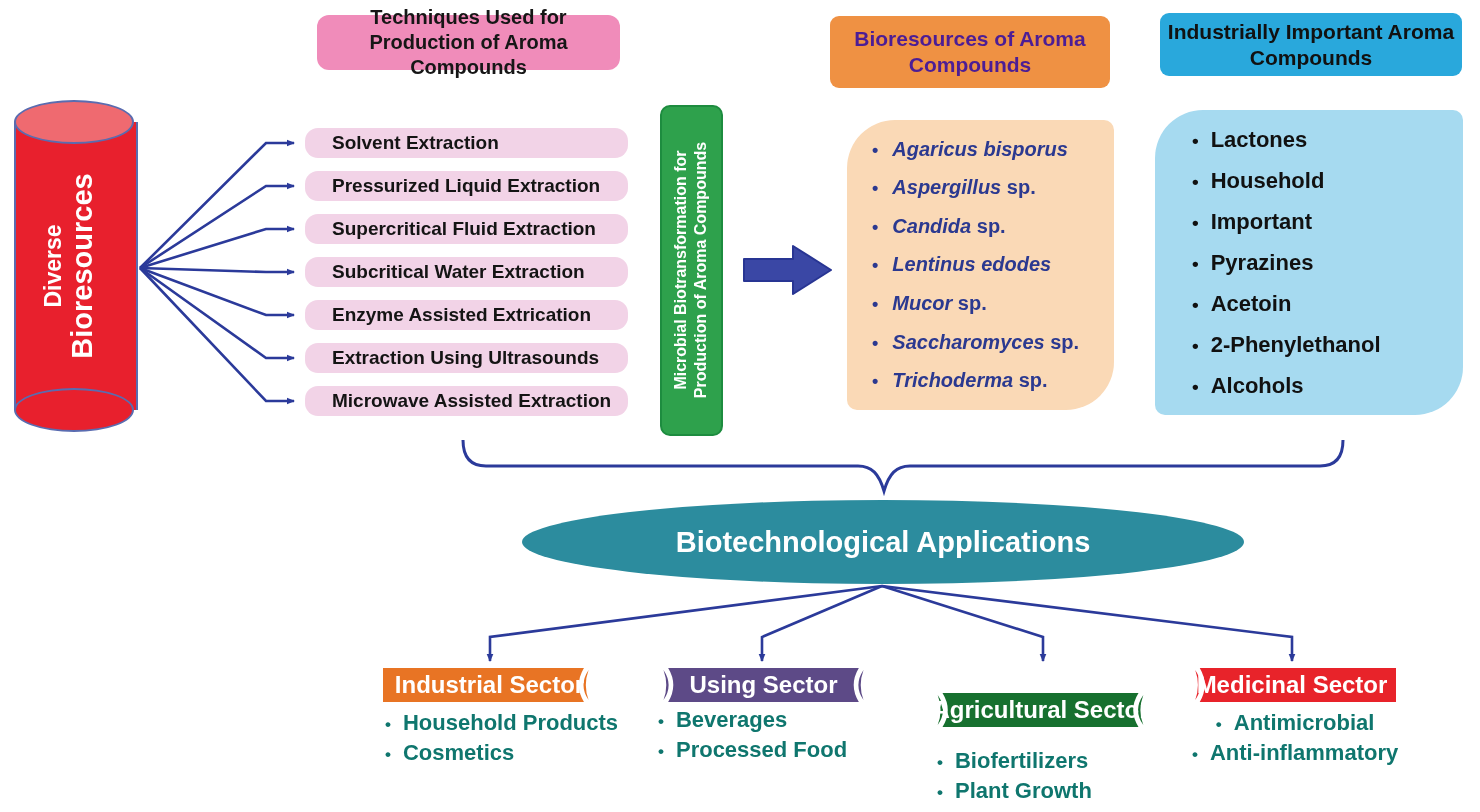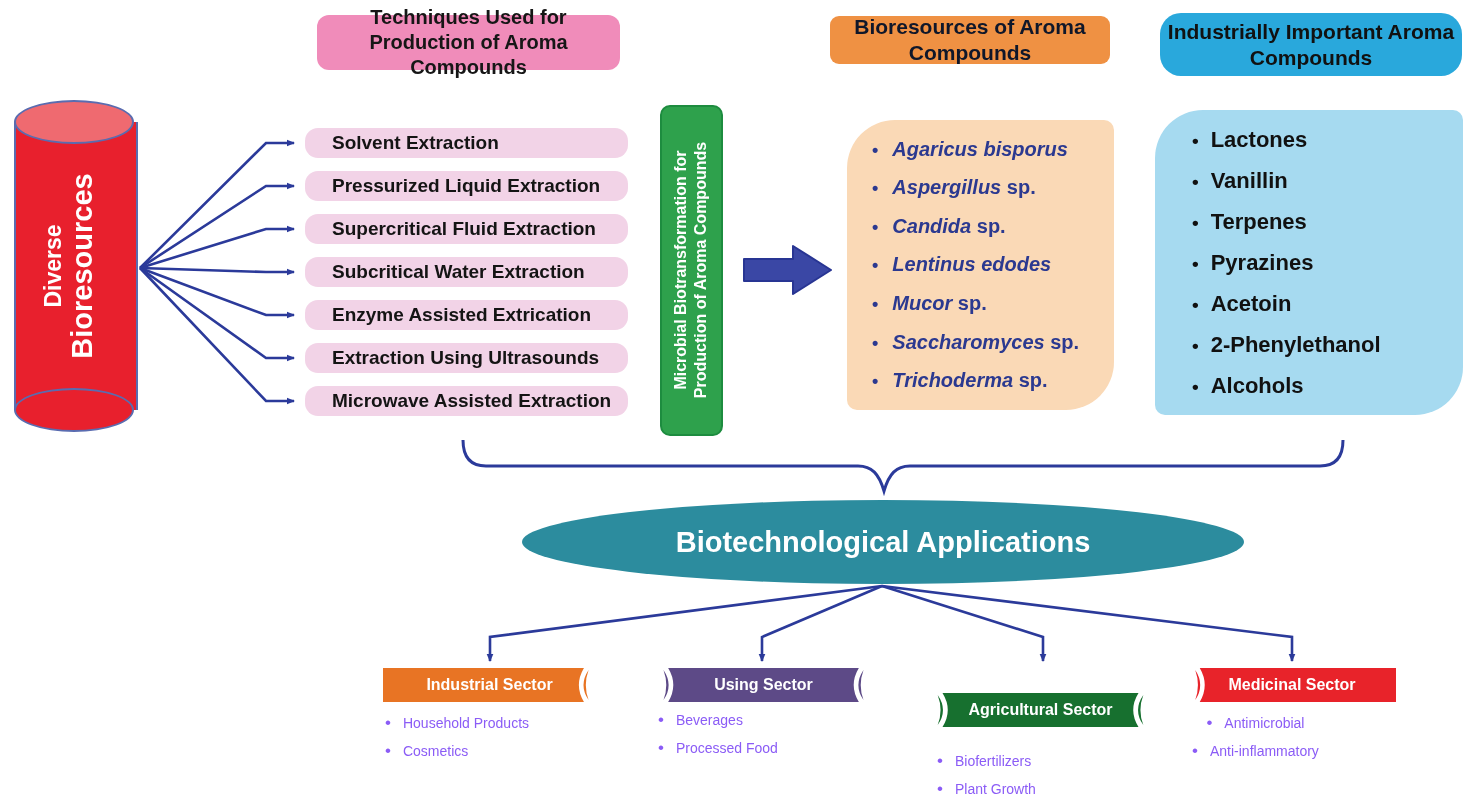--- a/index.html
+++ b/index.html
@@ -27,53 +27,53 @@
     font-weight:bold;font-size:19px;line-height:30px;padding-left:27px;box-sizing:border-box;white-space:nowrap;border-radius:13px;}
 
   
   .green-box{left:660px;top:105px;width:63px;height:331px;background:#2ea14c;border:2px solid #1d8c3f;
     border-radius:10px;box-sizing:border-box;}
   .green-label{left:691px;top:270px;width:324px;height:60px;margin-left:-162px;margin-top:-30px;
     transform:rotate(-90deg);color:#ffffff;font-weight:bold;font-size:16px;line-height:20px;text-align:center;
     display:flex;align-items:center;justify-content:center;}
 
   
-  .orange-hdr{left:830px;top:16px;width:280px;height:48px;background:#ef9143;border-radius:9px;
-    color:#0f172a;font-size:21px;line-height:26px;}
-  .blue-hdr{left:1160px;top:13px;width:302px;height:63px;background:#29a8dc;border-radius:21px;
+  .orange-hdr{left:830px;top:16px;width:280px;height:72px;background:#ef9143;border-radius:9px;
+    color:#4c1d95;font-size:21px;line-height:26px;}
+  .blue-hdr{left:1160px;top:13px;width:302px;height:63px;background:#29a8dc;border-radius:9px;
     color:#111111;font-size:21px;line-height:26px;}
 
   
   .peach-box{left:847px;top:120px;width:267px;height:290px;background:#fad9b6;border-radius:48px 10px 48px 10px;}
   .peach-list{left:872px;top:130px;width:235px;height:270px;display:flex;flex-direction:column;justify-content:space-around;}
   .sp-item{color:#2b3990;font-weight:bold;font-size:20px;white-space:nowrap;}
   .sp-item::before{content:"\2022";margin-right:14px;font-size:18px;}
   .sp-item .it{font-style:italic;}
 
   
   .lblue-box{left:1155px;top:110px;width:308px;height:305px;background:#a6daf0;border-radius:48px 10px 48px 10px;}
   .cmp-list{left:1192px;top:125px;width:250px;height:275px;display:flex;flex-direction:column;justify-content:space-around;gap:12px;}
   .cmp-item{color:#111111;font-weight:bold;font-size:22px;white-space:nowrap;}
   .cmp-item::before{content:"\2022";margin-right:12px;font-size:19px;}
 
   
   .app-ellipse{left:522px;top:500px;width:722px;height:84px;background:#2c8c9e;border-radius:50%;
     color:#ffffff;font-size:29px;}
 
   
-  .ribbon{height:34px;color:#ffffff;font-weight:bold;font-size:16px;text-align:center;line-height:34px;}
+  .ribbon{height:34px;color:#ffffff;font-weight:bold;font-size:24px;text-align:center;line-height:34px;}
   .ribbon svg{position:absolute;left:0;top:0;width:100%;height:100%;}
   .ribbon .rlabel{position:relative;white-space:nowrap;}
   .rib-industrial{left:383px;top:668px;width:213px;}
   .rib-food{left:656px;top:668px;width:215px;}
   .rib-agricultural{left:930px;top:668px;width:221px;margin-top:25px;}
   .rib-medicinal{left:1188px;top:668px;width:208px;}
 
   
-  .sec-list{color:#8b5cf6;font-weight:normal;font-size:14px;line-height:28px;}
+  .sec-list{color:#0f766e;font-weight:bold;font-size:22px;line-height:28px;}
   .sec-item{white-space:nowrap;}
   .sec-item::before{content:"\2022";margin-right:12px;font-size:17px;}
   .list-industrial{left:385px;top:709px;}
   .list-food{left:658px;top:706px;}
   .list-agricultural{left:937px;top:711px;margin-top:36px;}
   .list-medicinal{left:1192px;top:709px;text-align:center;}
 
   .overlay{position:absolute;left:0;top:0;pointer-events:none;}
 </style>
 </head>
@@ -112,22 +112,22 @@
     <div class="sp-item"><span class="it">Candida</span><span> sp.</span></div>
     <div class="sp-item"><span class="it">Lentinus edodes</span><span></span></div>
     <div class="sp-item"><span class="it">Mucor</span><span> sp.</span></div>
     <div class="sp-item"><span class="it">Saccharomyces</span><span> sp.</span></div>
     <div class="sp-item"><span class="it">Trichoderma</span><span> sp.</span></div>
   </div>
 
   <div class="abs lblue-box"></div>
   <div class="abs cmp-list">
     <div class="cmp-item">Lactones</div>
-    <div class="cmp-item">Vanillin</div>
-    <div class="cmp-item">Terpenes</div>
+    <div class="cmp-item">Household</div>
+    <div class="cmp-item">Important</div>
     <div class="cmp-item">Pyrazines</div>
     <div class="cmp-item">Acetoin</div>
     <div class="cmp-item">2-Phenylethanol</div>
     <div class="cmp-item">Alcohols</div>
   </div>
 
   <svg class="overlay" width="1480" height="812" viewBox="0 0 1480 812">
     <defs>
       <marker id="ah" markerWidth="9" markerHeight="8" refX="7.5" refY="4" orient="auto" markerUnits="userSpaceOnUse">
         <path d="M0,0.5 L8.5,4 L0,7.5 Z" fill="#2b3a9a"></path>

